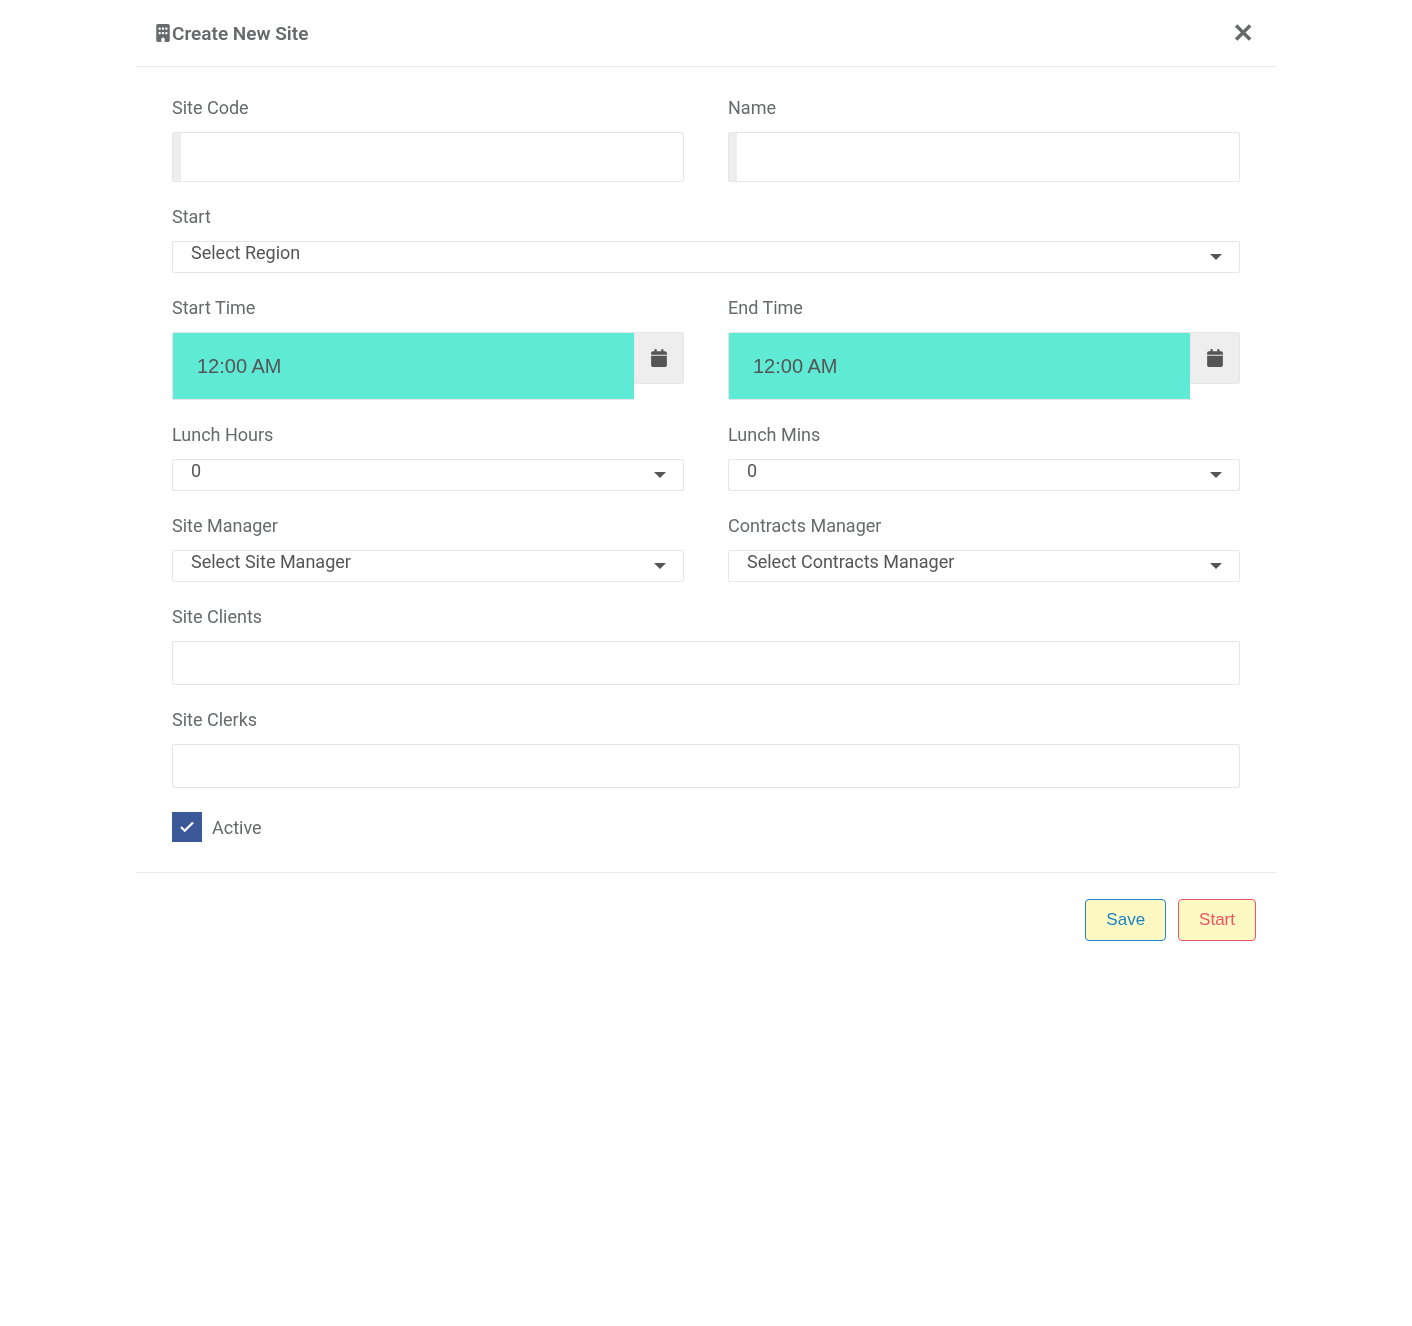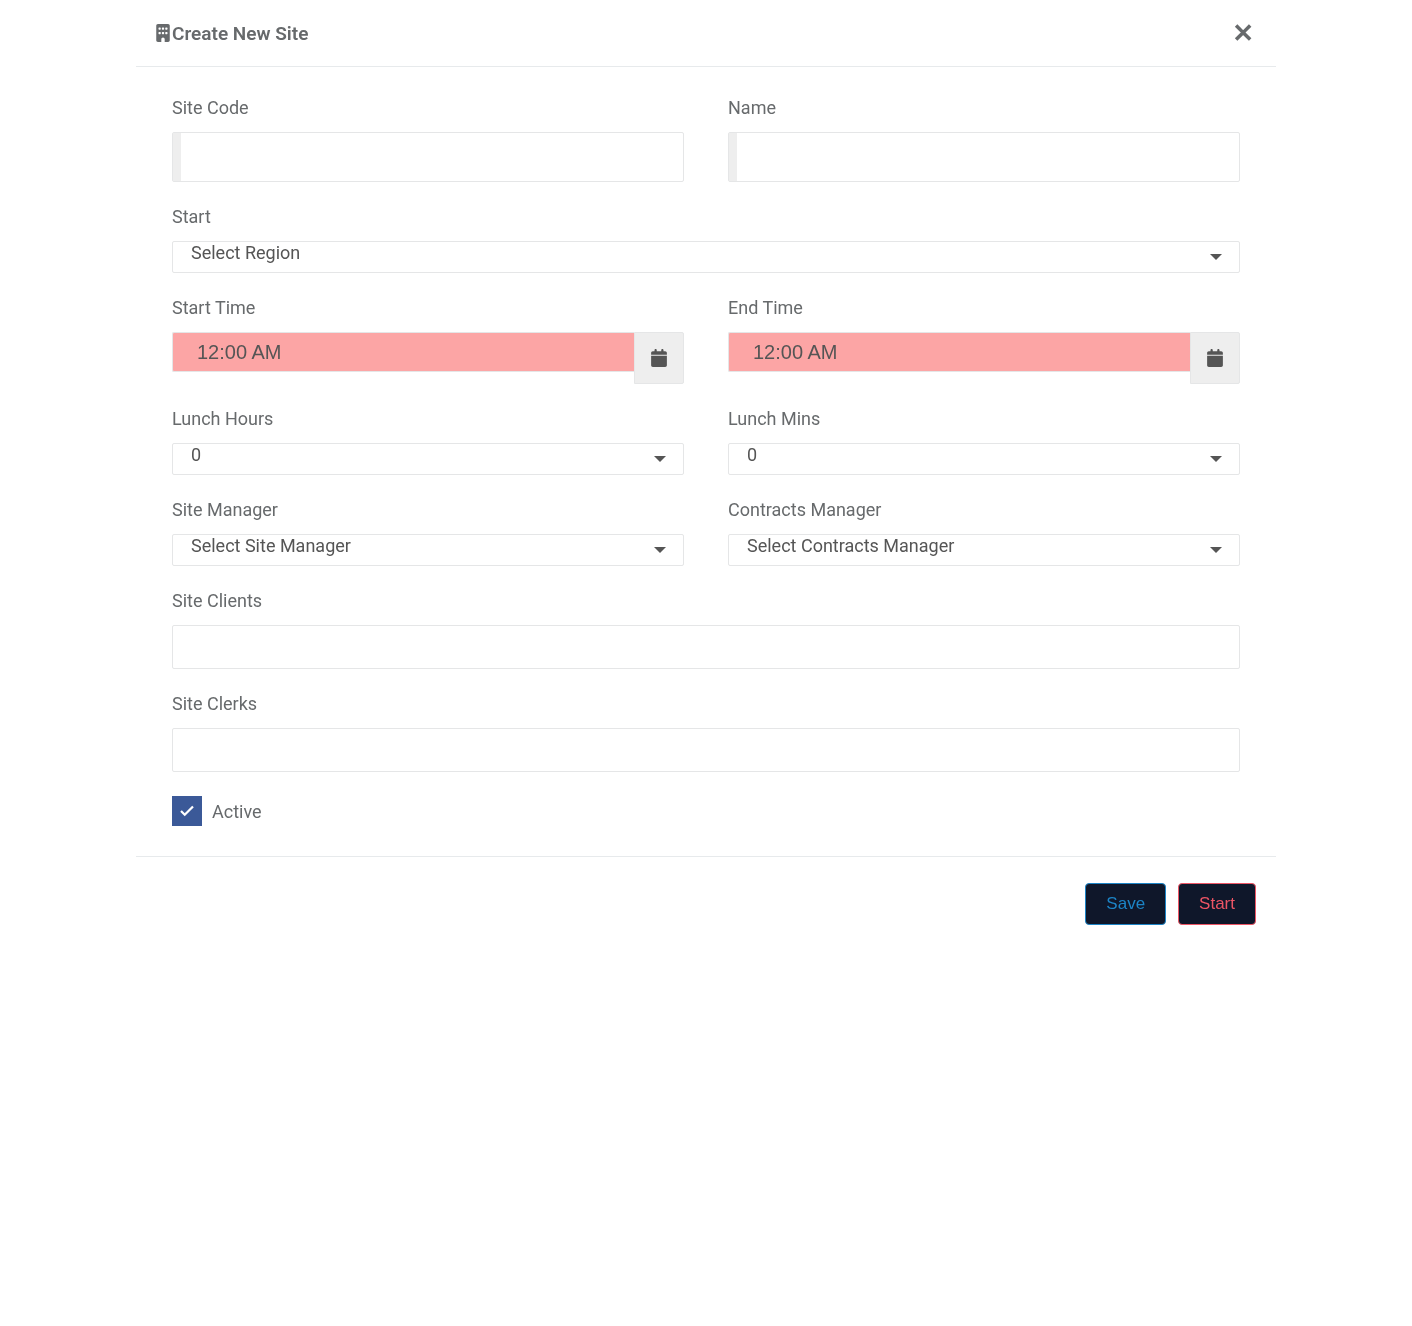--- a/index.html
+++ b/index.html
@@ -120,28 +120,28 @@
       border-left: 6px solid transparent;
       border-right: 6px solid transparent;
       border-top: 6px solid #555;
     }
     .time-group {
       display: flex;
       width: 100%;
     }
     .time-input {
       flex: 1;
-      height: 40px;
+      height: 68px;
       border: 1px solid #e5e6e7;
       border-right: none;
       border-radius: 2px 0 0 2px;
       padding: 0 18px 0 24px;
       font-size: 20px;
       color: #555;
-      background: #fca5a5;
+      background: #5eead4;
     }
     .time-addon {
       width: 50px;
       height: 52px;
       border: 1px solid #e5e6e7;
       border-radius: 0 2px 2px 0;
       background: #eeeeee;
       display: flex;
       align-items: center;
       justify-content: center;
@@ -191,21 +191,21 @@
       padding: 26px 20px;
       display: flex;
       justify-content: flex-end;
       gap: 12px;
     }
     .btn {
       height: 42px;
       padding: 0 20px;
       border-radius: 4px;
       font-size: 17px;
-      background: #0f172a;
+      background: #fef9c3;
       cursor: pointer;
     }
     .btn-save {
       border: 1px solid #1c84c6;
       color: #1c84c6;
     }
     .btn-close {
       border: 1px solid #ed5565;
       color: #ed5565;
     }

